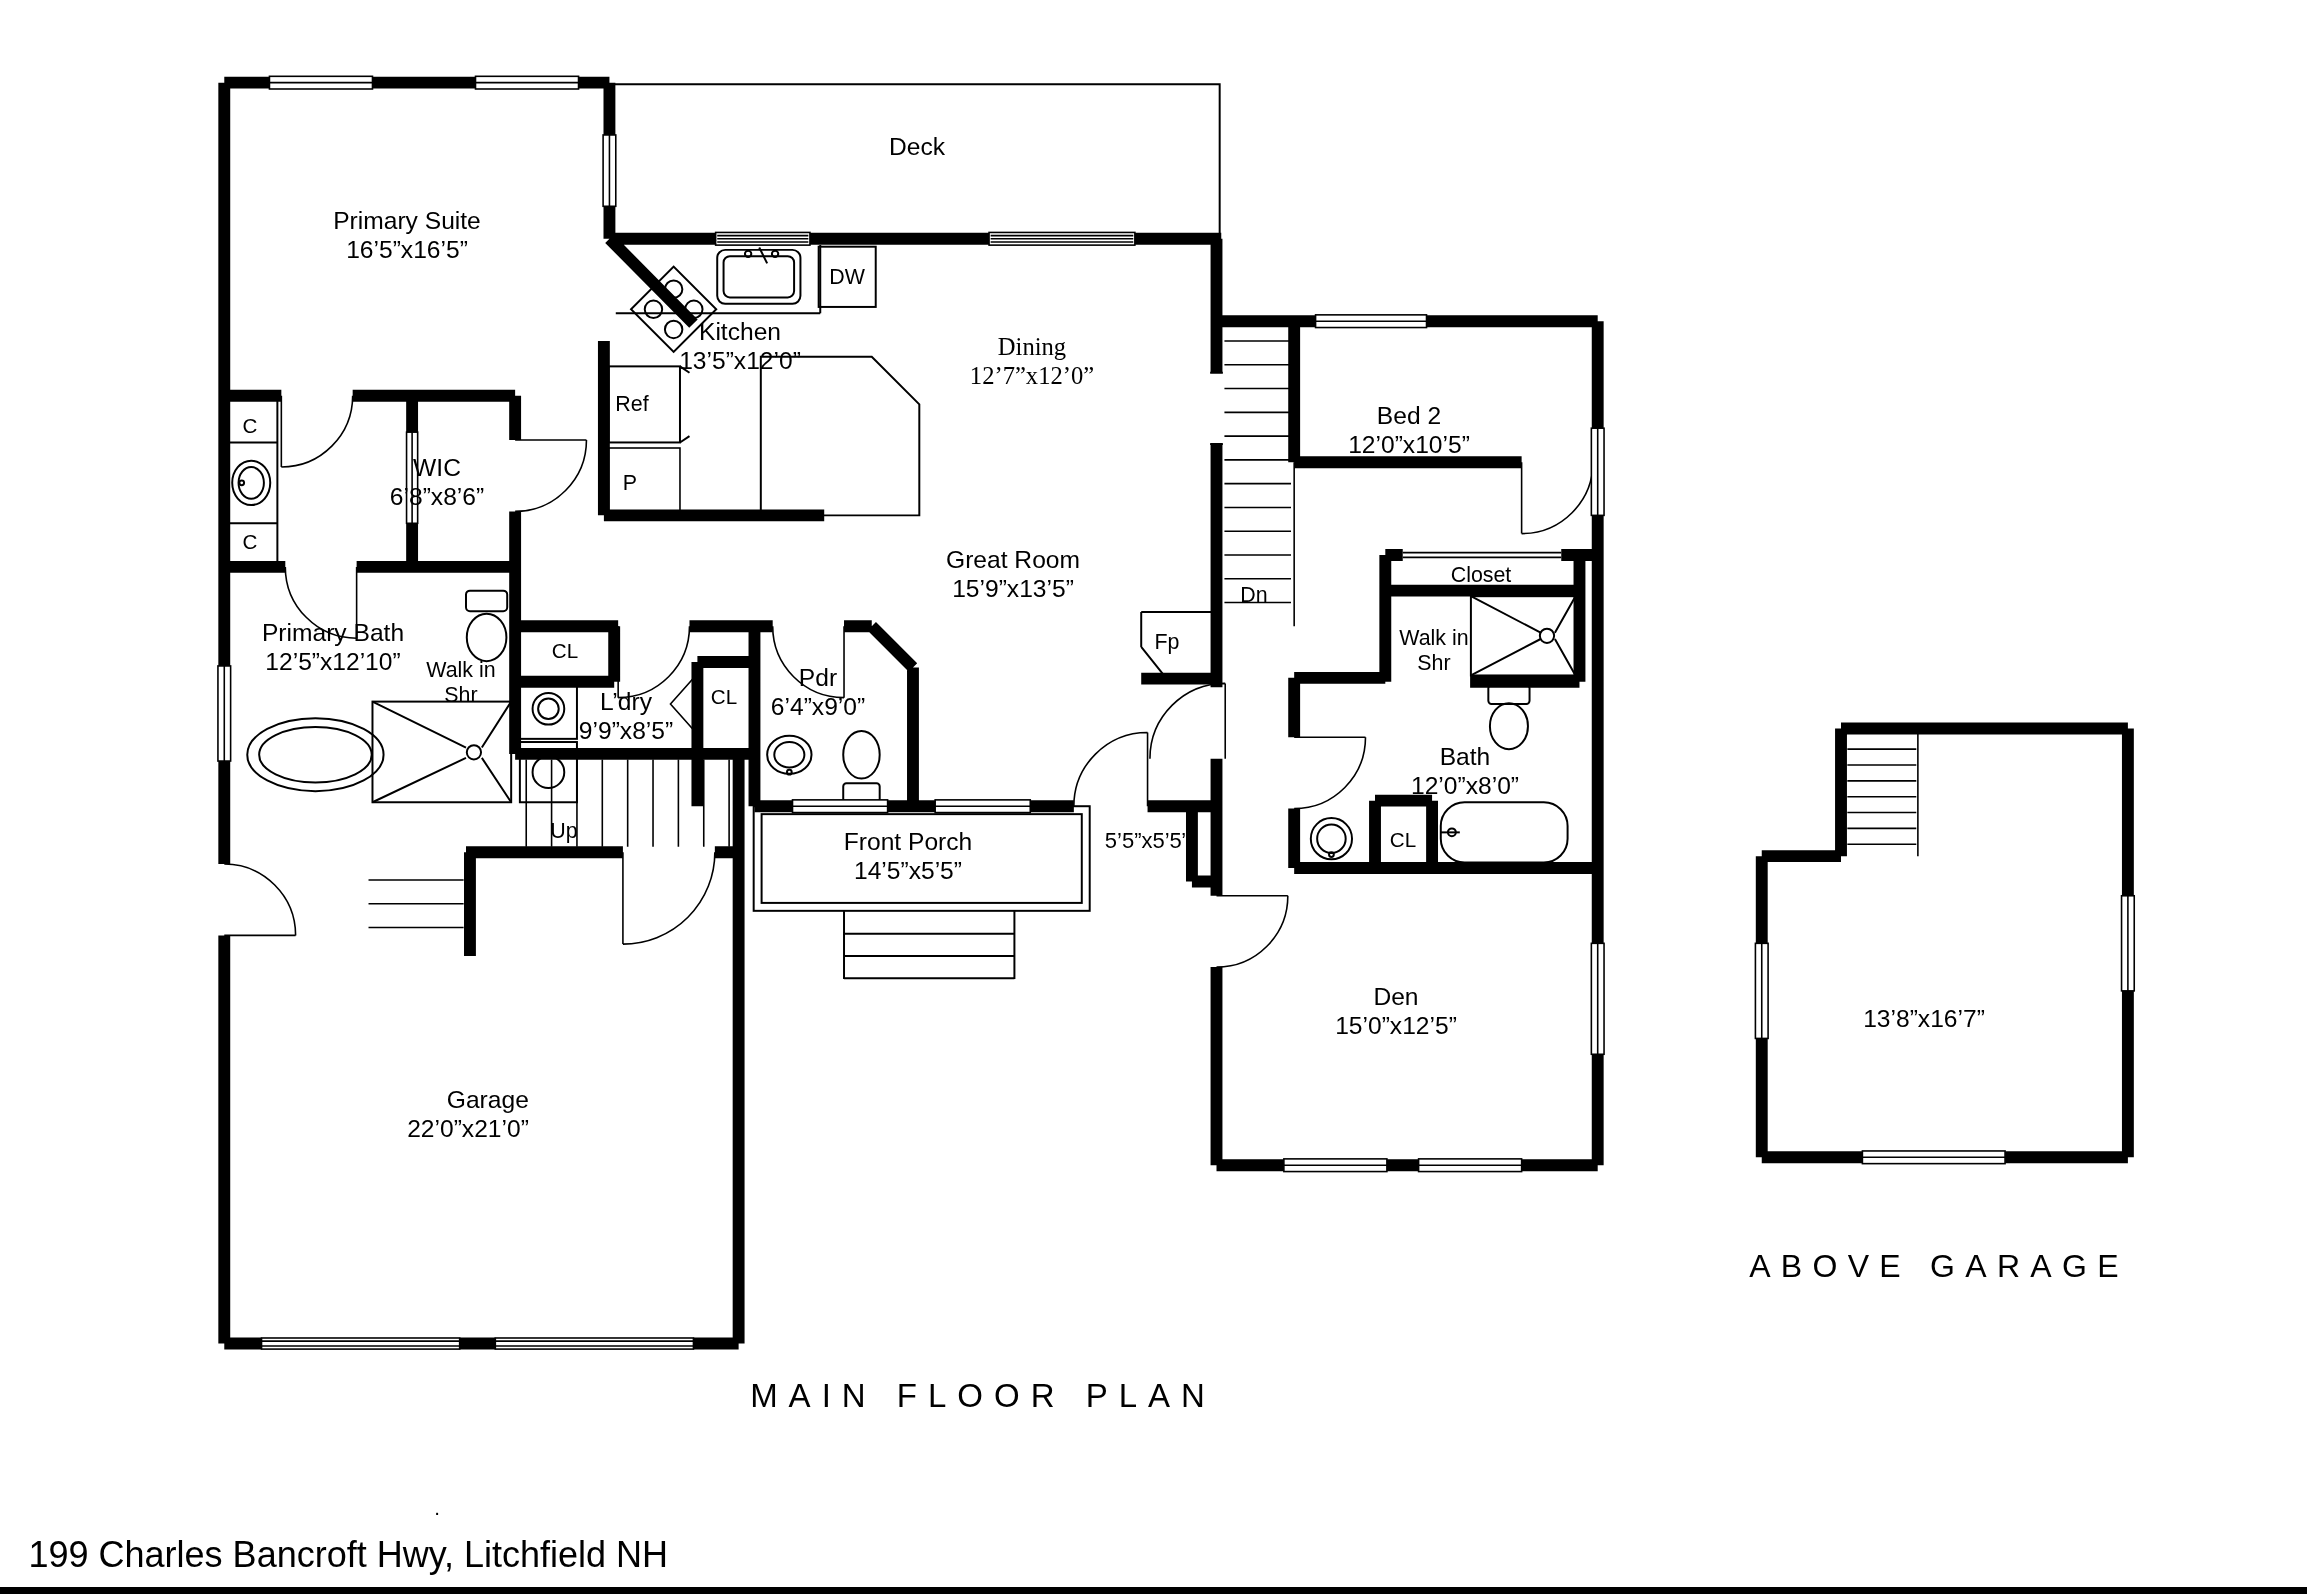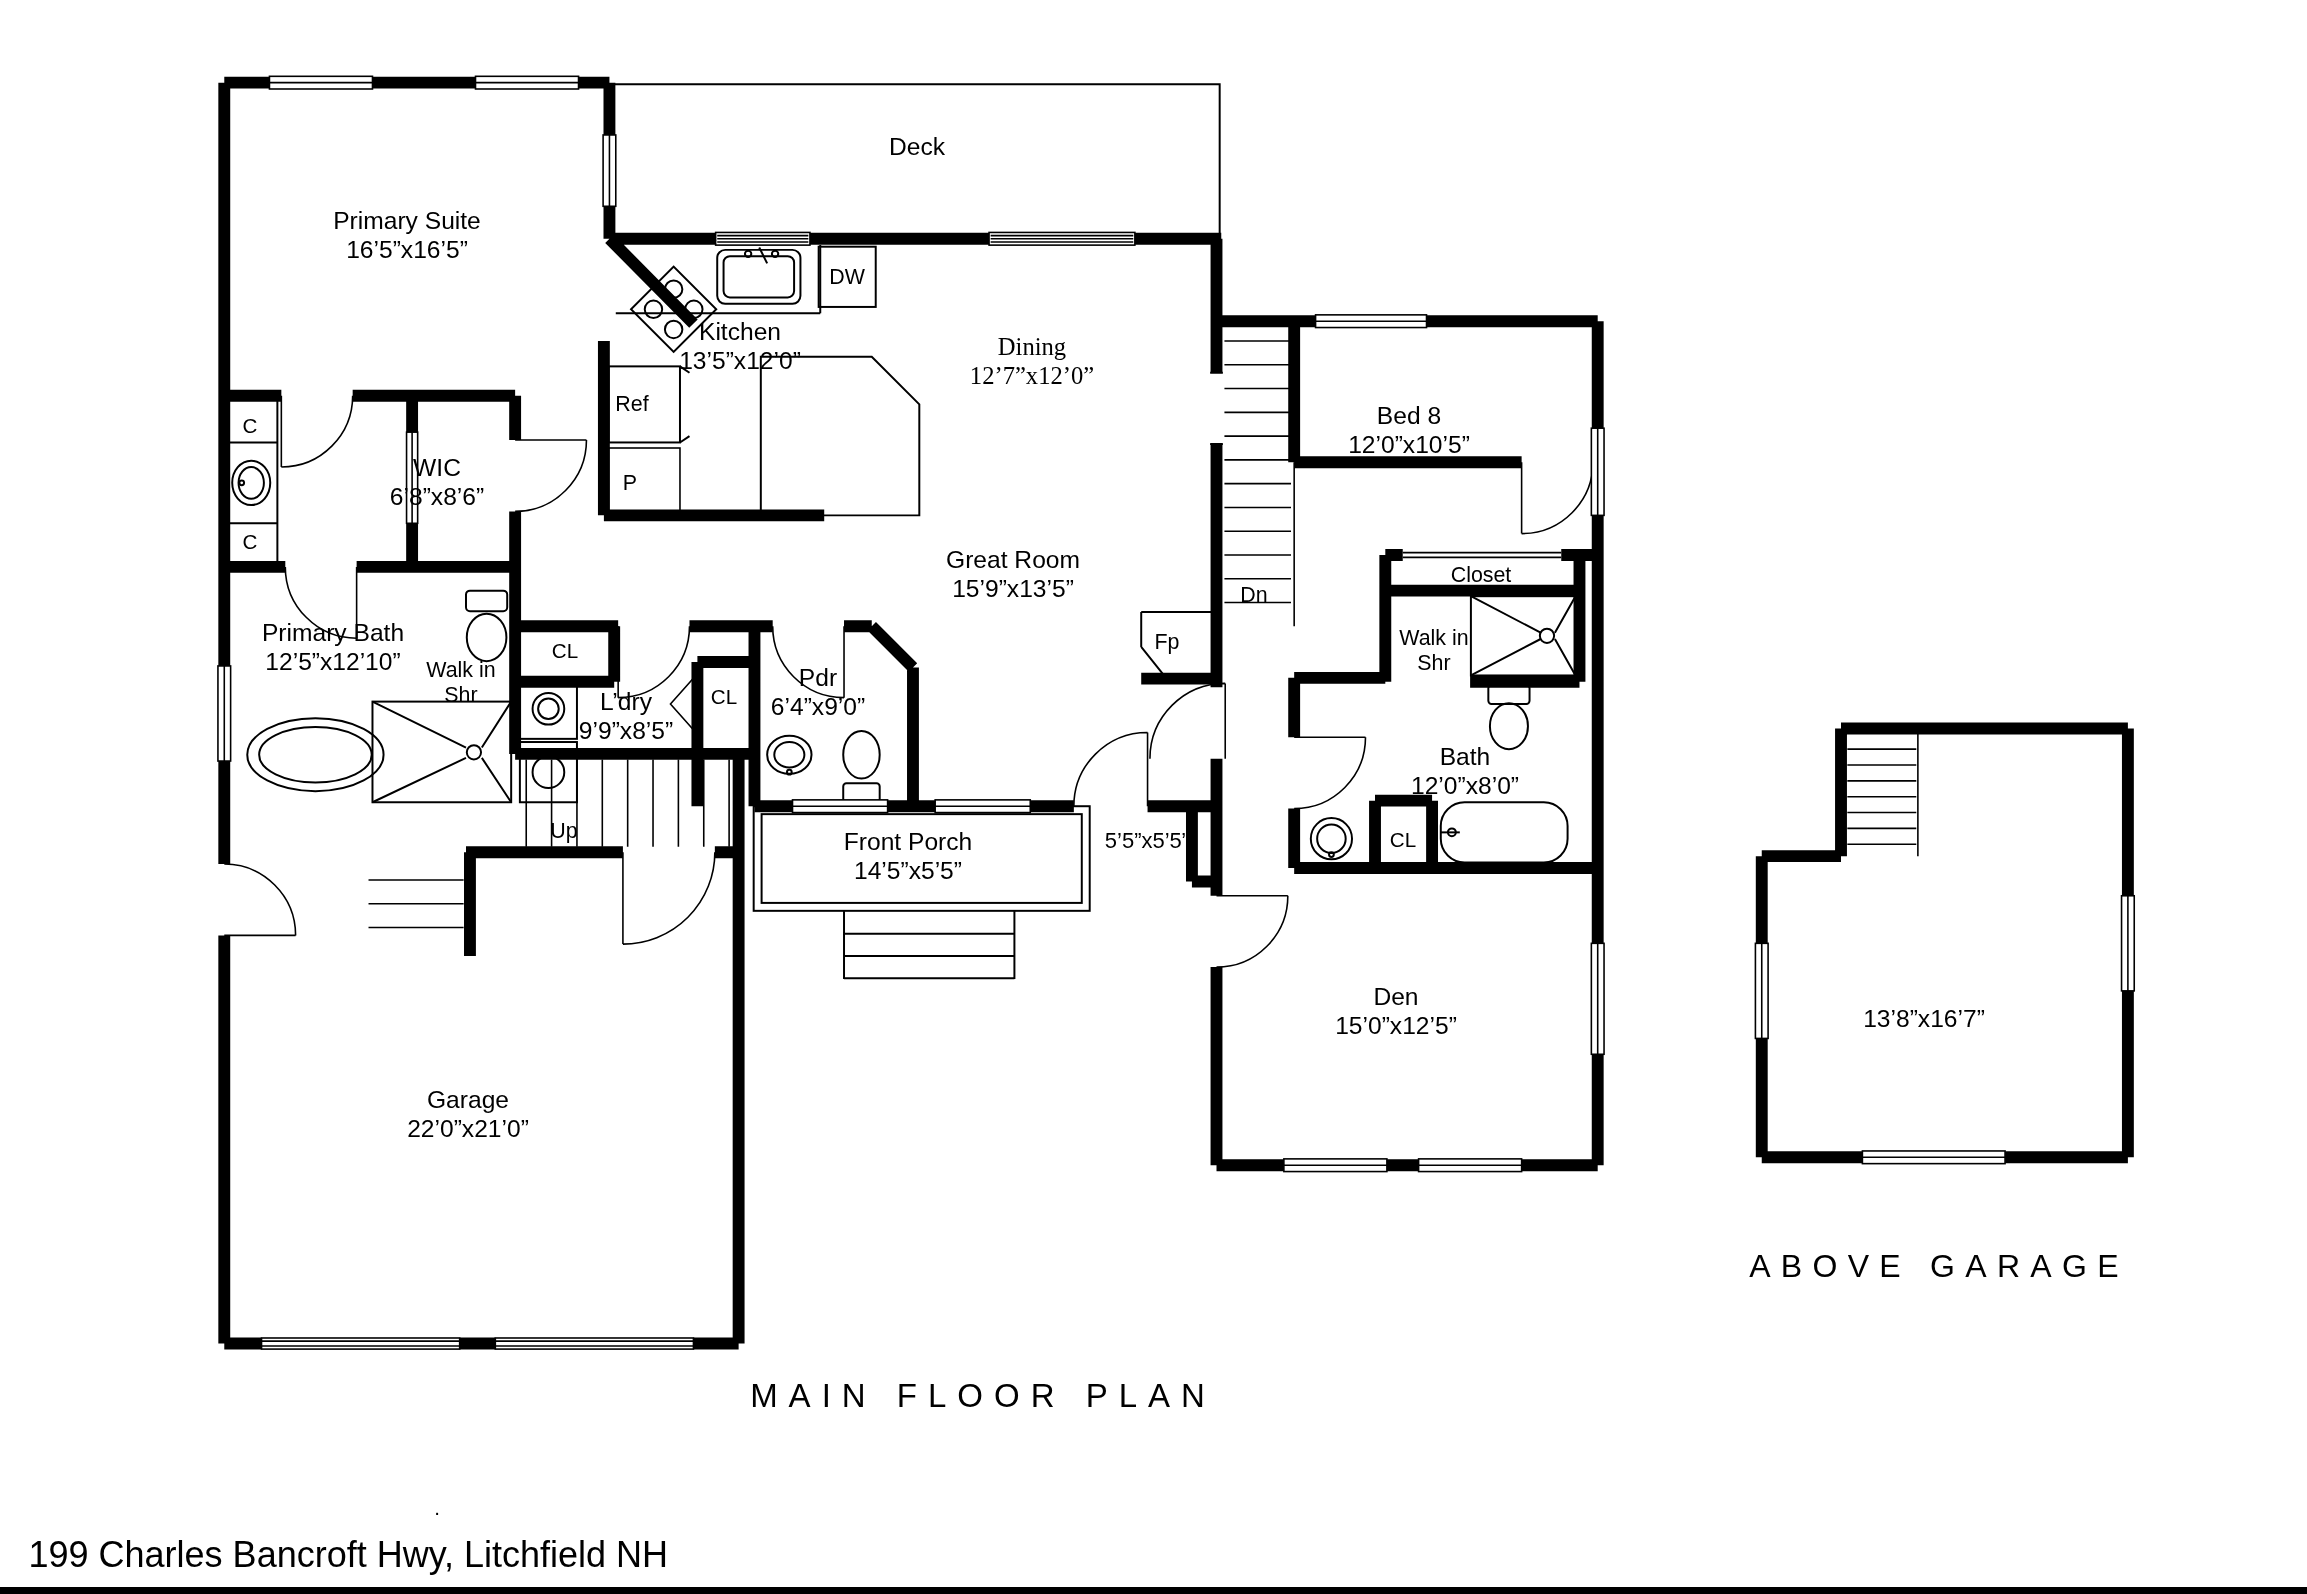--- a/index.html
+++ b/index.html
@@ -241,21 +241,21 @@
   </div>
   <div class="lbl room" style="left:1032px;top:361px;font-family:Liberation Serif, serif;">
     <span class="line">Dining</span>
     <span class="line">12’7”x12’0”</span>
   </div>
   <div class="lbl room" style="left:1013px;top:574px;">
     <span class="line">Great Room</span>
     <span class="line">15’9”x13’5”</span>
   </div>
   <div class="lbl room" style="left:1409px;top:430px;">
-    <span class="line">Bed 8</span>
+    <span class="line">Bed 2</span>
     <span class="line">12’0”x10’5”</span>
   </div>
   <div class="lbl room" style="left:437px;top:482px;">
     <span class="line">WIC</span>
     <span class="line">6’8”x8’6”</span>
   </div>
   <div class="lbl room" style="left:333px;top:647px;">
     <span class="line">Primary Bath</span>
     <span class="line">12’5”x12’10”</span>
   </div>
@@ -286,21 +286,21 @@
     <span>5’5”x5’5”</span>
   </div>
   <div class="lbl room" style="left:908px;top:856px;">
     <span class="line">Front Porch</span>
     <span class="line">14’5”x5’5”</span>
   </div>
   <div class="lbl room" style="left:1396px;top:1011px;">
     <span class="line">Den</span>
     <span class="line">15’0”x12’5”</span>
   </div>
-  <div class="lbl room" style="left:468px;top:1114px;">
+  <div class="lbl room" style="left:468px;top:1114px;text-align:right;">
     <span class="line">Garage</span>
     <span class="line">22’0”x21’0”</span>
   </div>
   <div class="lbl room" style="left:1924px;top:1018px;">
     <span>13’8”x16’7”</span>
   </div>
 
   <div class="lbl small" style="left:847px;top:277px;"><span>DW</span></div>
   <div class="lbl small" style="left:632px;top:404px;"><span>Ref</span></div>
   <div class="lbl small" style="left:630px;top:483px;"><span>P</span></div>

